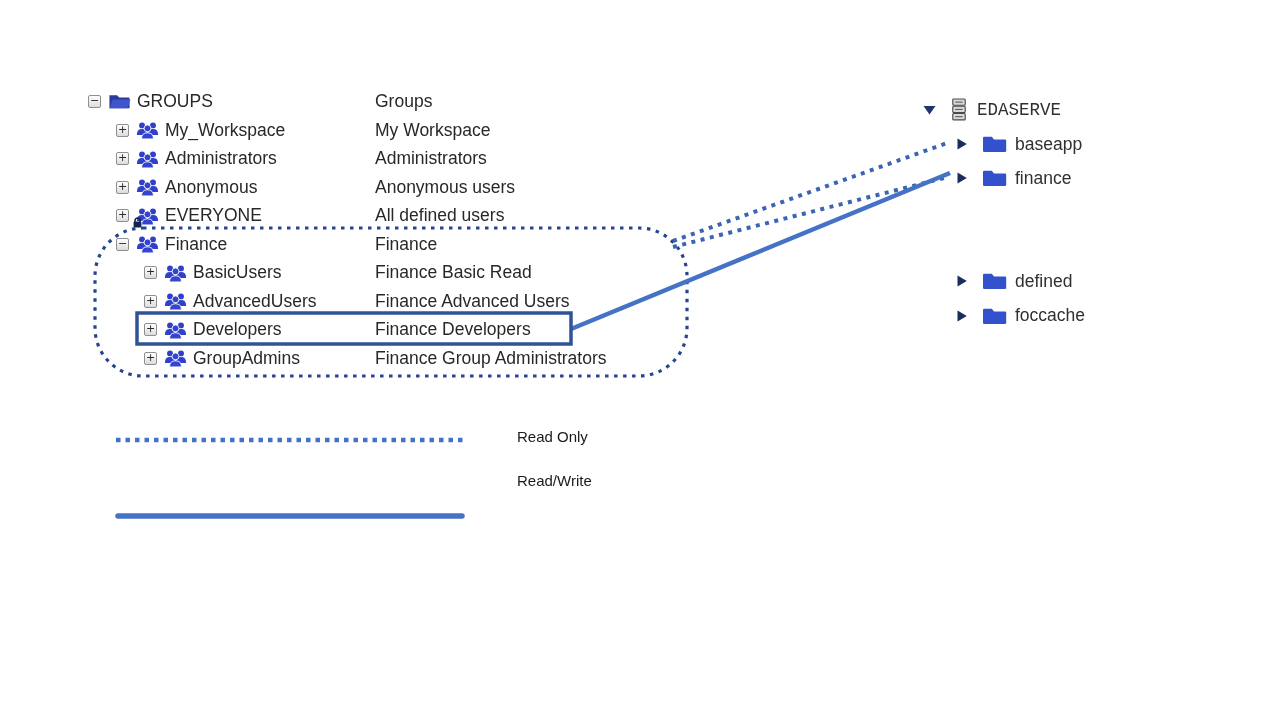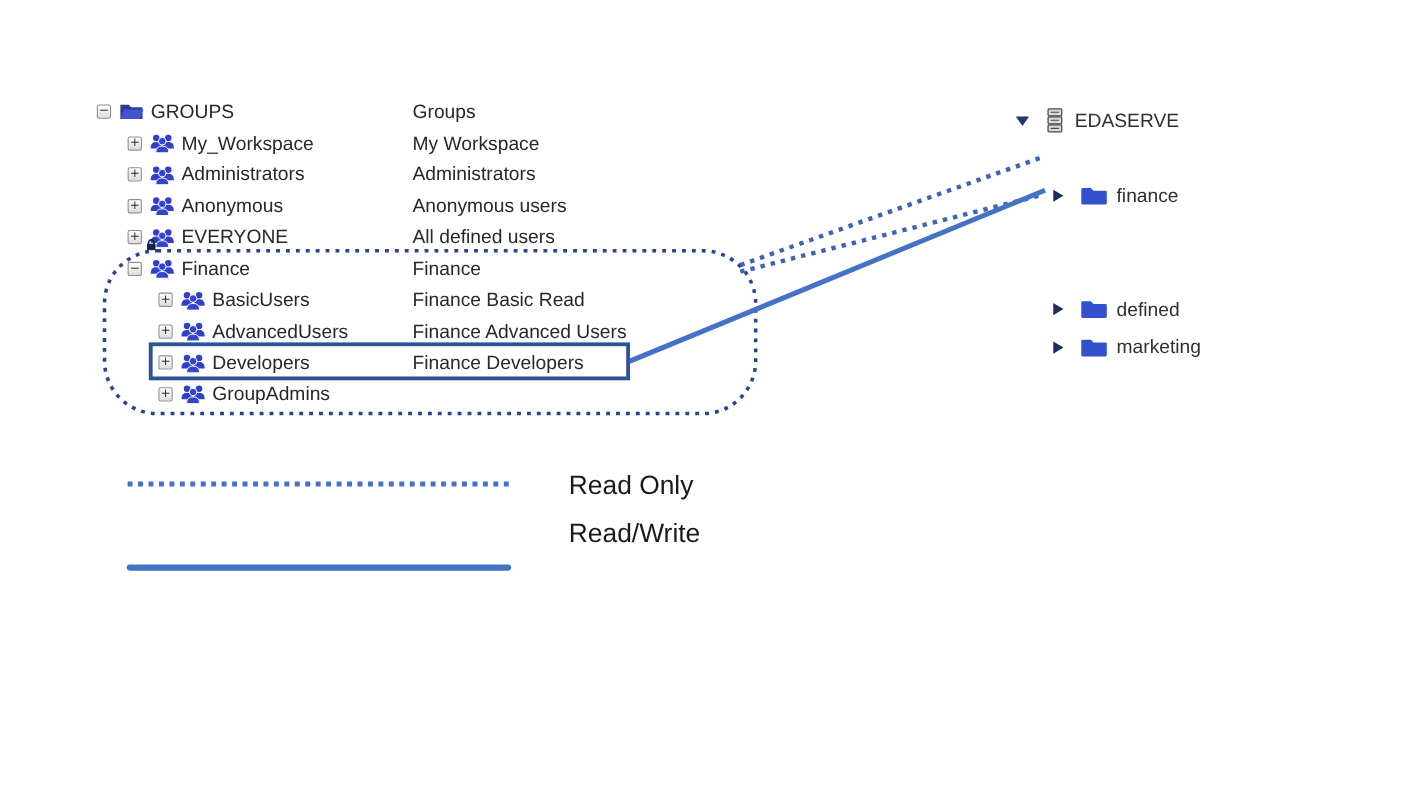--- a/index.html
+++ b/index.html
@@ -19,30 +19,30 @@
     font-family:"DejaVu Sans",sans-serif;font-size:11px;line-height:10px;
     text-align:center;color:#2c2c2c;
   }
   .icon-wrap{position:relative;display:inline-flex;flex:none;margin-left:7px;}
   .tree-icon{width:23px;height:20px;display:block;}
   .lock-ovl{position:absolute;left:-3px;bottom:-2px;width:9px;height:11px;}
   .nm{margin-left:6px;font-size:17.5px;color:#282828;white-space:nowrap;}
   .ds{position:absolute;left:375px;font-size:17.5px;color:#282828;white-space:nowrap;}
   
   .rrow{position:absolute;display:flex;align-items:center;height:34px;}
-  .rrow-root{left:922px;top:93px;height:33px;}
+  .rrow-root{left:922px;top:93px;height:33px;font-family:Liberation Mono, monospace;}
   .rrow-child{left:956px;}
   .tri-d{width:15px;height:12px;flex:none;}
   .tri-r{width:12px;height:14px;flex:none;}
   .srv-icon{width:20px;height:23px;flex:none;margin-left:12px;}
   .fold-icon{width:25px;height:20px;flex:none;margin-left:14px;}
   .rlabel{margin-left:8px;font-size:17.5px;color:#303030;white-space:nowrap;}
   
   #overlay{position:absolute;left:0;top:0;width:1280px;height:720px;pointer-events:none;z-index:5;}
-  .legend-label{position:absolute;left:517px;font-size:24px;color:#1a1a1a;white-space:nowrap;}
+  .legend-label{position:absolute;left:517px;font-size:15px;color:#1a1a1a;white-space:nowrap;}
   #legend-ro-label{top:428px;}
   #legend-rw-label{top:472px;}
   .defs-holder{position:absolute;width:0;height:0;overflow:hidden;}
 </style>
 </head>
 <body>
 
 <div id="canvas">
 
   <svg class="defs-holder" aria-hidden="true">
@@ -194,32 +194,42 @@
   </div>
 
   <div class="lrow lvl2" style="top:343.5px">
     <span class="exp">+</span>
     <span class="icon-wrap">
         <svg class="tree-icon">
           <use href="#sym-group"></use>
         </svg>
       </span>
     <span class="nm">GroupAdmins</span>
+    <span class="ds">Finance Group Administrators</span>
   </div>
 
   <div class="rrow rrow-root">
     <svg class="tri-d">
         <use href="#sym-tri-down"></use>
       </svg>
     <svg class="srv-icon">
         <use href="#sym-server"></use>
       </svg>
     <span class="rlabel">EDASERVE</span>
   </div>
 
+  <div class="rrow rrow-child" style="top:127px">
+    <svg class="tri-r">
+        <use href="#sym-tri-right"></use>
+      </svg>
+    <svg class="fold-icon">
+        <use href="#sym-folder"></use>
+      </svg>
+    <span class="rlabel">baseapp</span>
+  </div>
 
   <div class="rrow rrow-child" style="top:161.3px">
     <svg class="tri-r">
         <use href="#sym-tri-right"></use>
       </svg>
     <svg class="fold-icon">
         <use href="#sym-folder"></use>
       </svg>
     <span class="rlabel">finance</span>
   </div>
@@ -236,21 +246,21 @@
     <span class="rlabel">defined</span>
   </div>
 
   <div class="rrow rrow-child" style="top:298.5px">
     <svg class="tri-r">
         <use href="#sym-tri-right"></use>
       </svg>
     <svg class="fold-icon">
         <use href="#sym-folder"></use>
       </svg>
-    <span class="rlabel">marketing</span>
+    <span class="rlabel">foccache</span>
   </div>
 
   <svg id="overlay" viewBox="0 0 1280 720">
 
     <rect x="95" y="228" width="592" height="148" rx="48" fill="none" stroke="#26458f" stroke-width="3.2" stroke-dasharray="3.5 5.5"></rect>
 
     <line x1="673" y1="241" x2="950" y2="142" stroke="#3d64b2" stroke-width="4" stroke-dasharray="4 5.5"></line>
     <line x1="673" y1="247" x2="948" y2="177" stroke="#3d64b2" stroke-width="4" stroke-dasharray="4 5.5"></line>
 
     <line x1="571" y1="329" x2="950" y2="173" stroke="#4472c4" stroke-width="4.5"></line>

